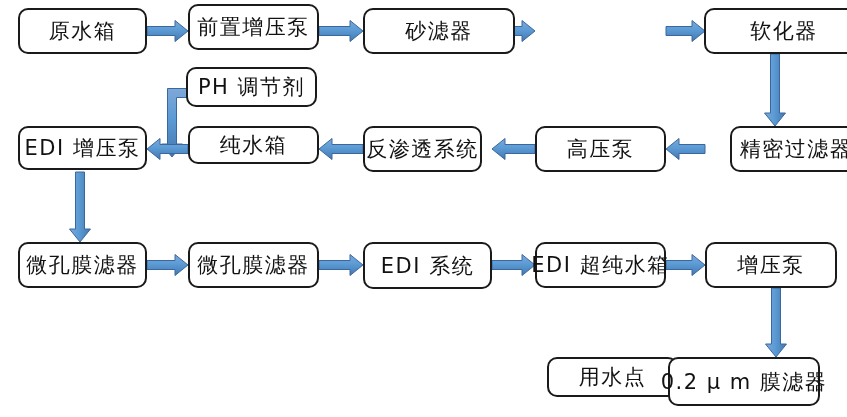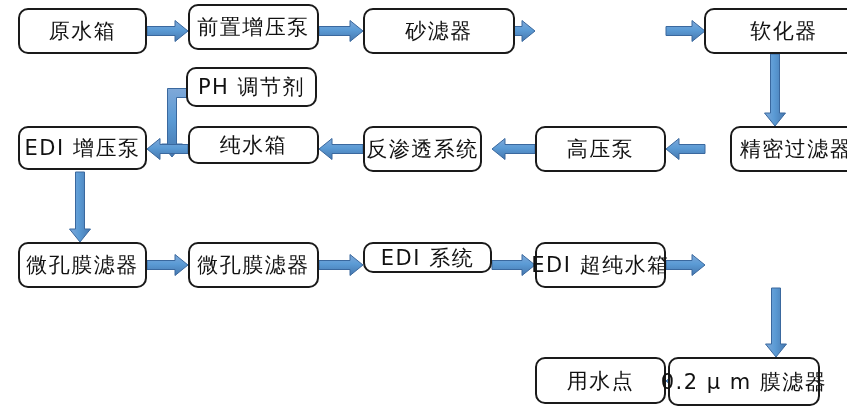--- a/index.html
+++ b/index.html
@@ -74,19 +74,20 @@
   <div class="node" style="left:186px;top:67px;width:131px;height:40px">PH 调节剂</div>
 
   <div class="node" style="left:18px;top:126px;width:129px;height:44px">EDI 增压泵</div>
   <div class="node" style="left:188px;top:126px;width:131px;height:38px">纯水箱</div>
   <div class="node" style="left:363px;top:126px;width:119px;height:46px">反渗透系统</div>
   <div class="node" style="left:535px;top:126px;width:131px;height:46px">高压泵</div>
   <div class="node" style="left:730px;top:126px;width:132px;height:46px">精密过滤器</div>
 
   <div class="node" style="left:18px;top:242px;width:129px;height:46px">微孔膜滤器</div>
   <div class="node" style="left:188px;top:242px;width:131px;height:46px">微孔膜滤器</div>
-  <div class="node" style="left:363px;top:242px;width:129px;height:31px">EDI 系统</div>
+  <div class="node" style="left:363px;top:242px;width:129px;height:47px">EDI 系统</div>
   <div class="node" style="left:535px;top:242px;width:131px;height:46px">EDI 超纯水箱</div>
+  <div class="node" style="left:705px;top:242px;width:132px;height:46px">增压泵</div>
 
-  <div class="node" style="left:535px;top:357px;width:131px;height:47px">用水点</div>
+  <div class="node" style="left:547px;top:357px;width:131px;height:40px">用水点</div>
   <div class="node" style="left:668px;top:357px;width:152px;height:49px">0.2 μ m 膜滤器</div>
 
 </div>
 
 </body></html>

